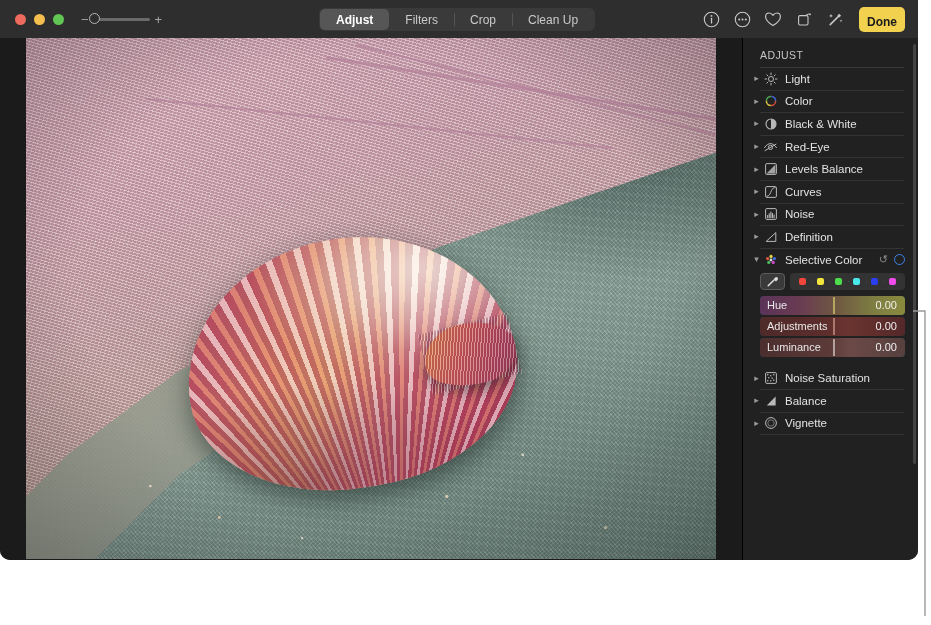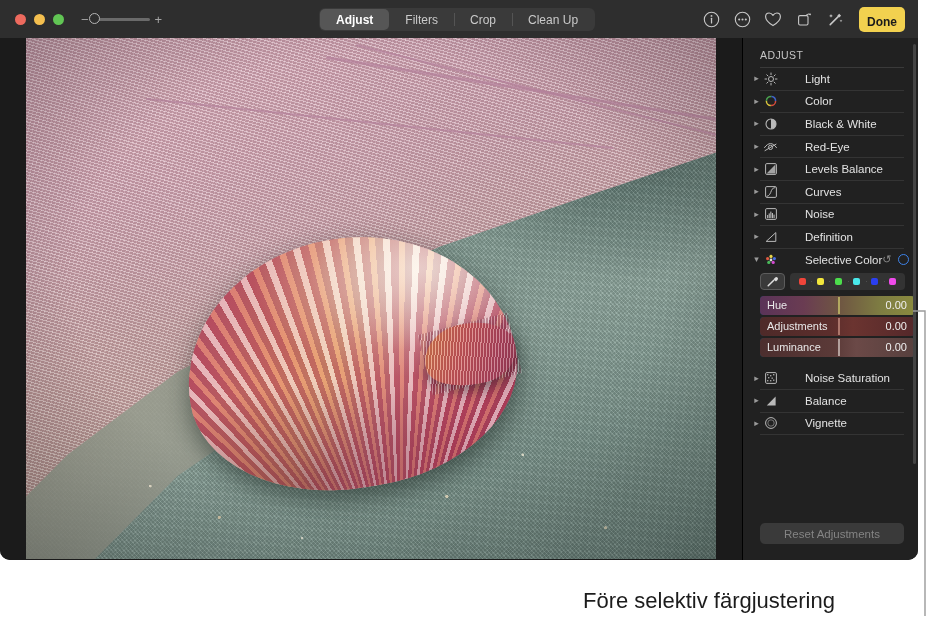--- a/index.html
+++ b/index.html
@@ -332,21 +332,20 @@
     align-items: center;
     justify-content: center;
     flex: 0 0 15px;
     color: #b9b9b9;
   }
   .adj-icon svg { display: block; }
   .adj-label {
     color: #e2e2e2;
     font-size: 11.5px;
     white-space: nowrap;
-    margin-left: 20px;
   }
   .adj-right {
     margin-left: auto;
     margin-right: 13px;
     display: flex;
     align-items: center;
     gap: 6px;
   }
   .revert-icon { color: #8d8d8d; font-size: 11px; line-height: 1; }
   .onoff-ring {
@@ -400,21 +399,21 @@
     background: #4d4d4d;
   }
   .sw-dot {
     width: 7px; height: 7px;
     border-radius: 2px;
   }
 
   .slider-row {
     position: relative;
     height: 19px;
-    margin: 2px 3px 0 17px;
+    margin: 2px 13px 0 17px;
     border-radius: 4px;
     overflow: hidden;
     background: #0c4a6e;
   }
   .sl-fill { position: absolute; inset: 0; }
   .sl-knob {
     position: absolute;
     top: 1px; bottom: 1px;
     width: 2px;
     background: #ddd;
@@ -794,26 +793,24 @@
         <span class="adj-icon">
           <svg width="14" height="14" viewBox="0 0 14 14">
             <circle cx="7" cy="7" r="5.4" fill="none" stroke="currentColor" stroke-width="1"></circle>
             <circle cx="7" cy="7" r="3.2" fill="none" stroke="currentColor" stroke-width=".8" opacity=".7"></circle>
           </svg>
         </span>
         <span class="adj-label">Vignette</span>
       </div>
       <div class="adj-sep"></div>
 
-      <div class="reset-btn">Reset Adjustments</div>
 
       <div class="sb-scroll"></div>
     </div>
 
   </div>
 
   <svg class="callout" viewBox="0 0 931 625">
     <path d="M913 311 H925 V616" fill="none" stroke="#9a9a9a" stroke-width="1.4"></path>
   </svg>
 
-  <div class="caption">Före selektiv färgjustering</div>
 
 </div>
 
 </body></html>

